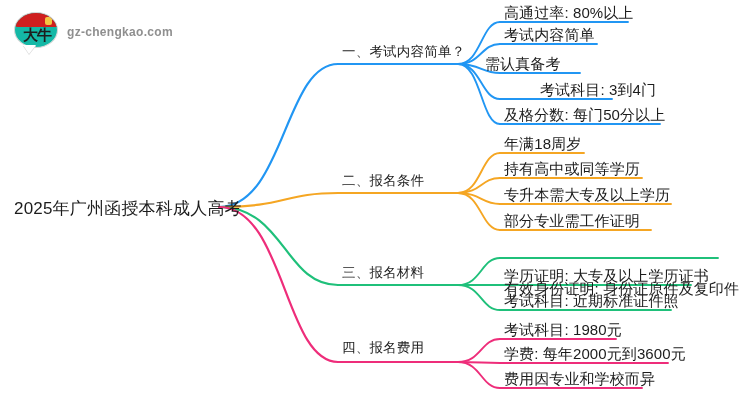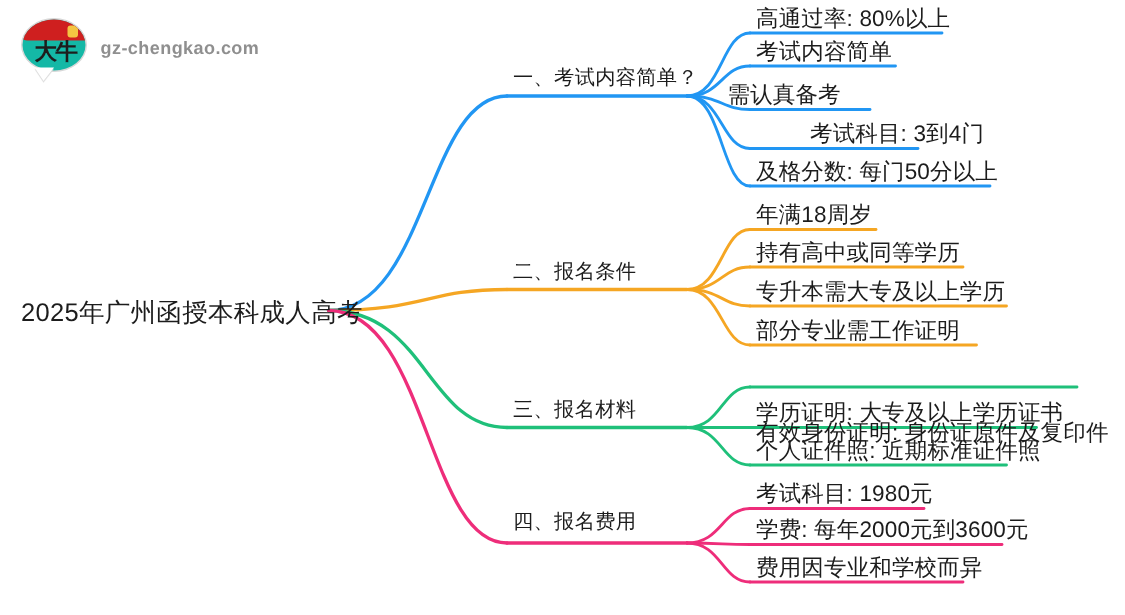--- a/index.html
+++ b/index.html
@@ -200,20 +200,20 @@
       <div class="node node-leaf" style="left: 504px; top: 82px; margin-left: 36px;">考试科目: 3到4门</div>
       <div class="node node-leaf" style="left: 504px; top: 107px;">及格分数: 每门50分以上</div>
       <div class="node node-branch" style="left: 342px; top: 174px;">二、报名条件</div>
       <div class="node node-leaf" style="left: 504px; top: 136px;">年满18周岁</div>
       <div class="node node-leaf" style="left: 504px; top: 161px;">持有高中或同等学历</div>
       <div class="node node-leaf" style="left: 504px; top: 187px;">专升本需大专及以上学历</div>
       <div class="node node-leaf" style="left: 504px; top: 213px;">部分专业需工作证明</div>
       <div class="node node-branch" style="left: 342px; top: 266px;">三、报名材料</div>
       <div class="node node-leaf" style="left: 504px; top: 241px; margin-top: 40px;">有效身份证明: 身份证原件及复印件</div>
       <div class="node node-leaf" style="left: 504px; top: 268px;">学历证明: 大专及以上学历证书</div>
-      <div class="node node-leaf" style="left: 504px; top: 293px;">个人证件照: 近期标准证件照</div>
+      <div class="node node-leaf" style="left: 504px; top: 293px;">考试科目: 近期标准证件照</div>
       <div class="node node-branch" style="left: 342px; top: 341px;">四、报名费用</div>
       <div class="node node-leaf" style="left: 504px; top: 322px;">考试科目: 1980元</div>
       <div class="node node-leaf" style="left: 504px; top: 346px; text-align: center;">学费: 每年2000元到3600元</div>
       <div class="node node-leaf" style="left: 504px; top: 371px;">费用因专业和学校而异</div>
     </div>
 
 </div>
 
 </body></html>

